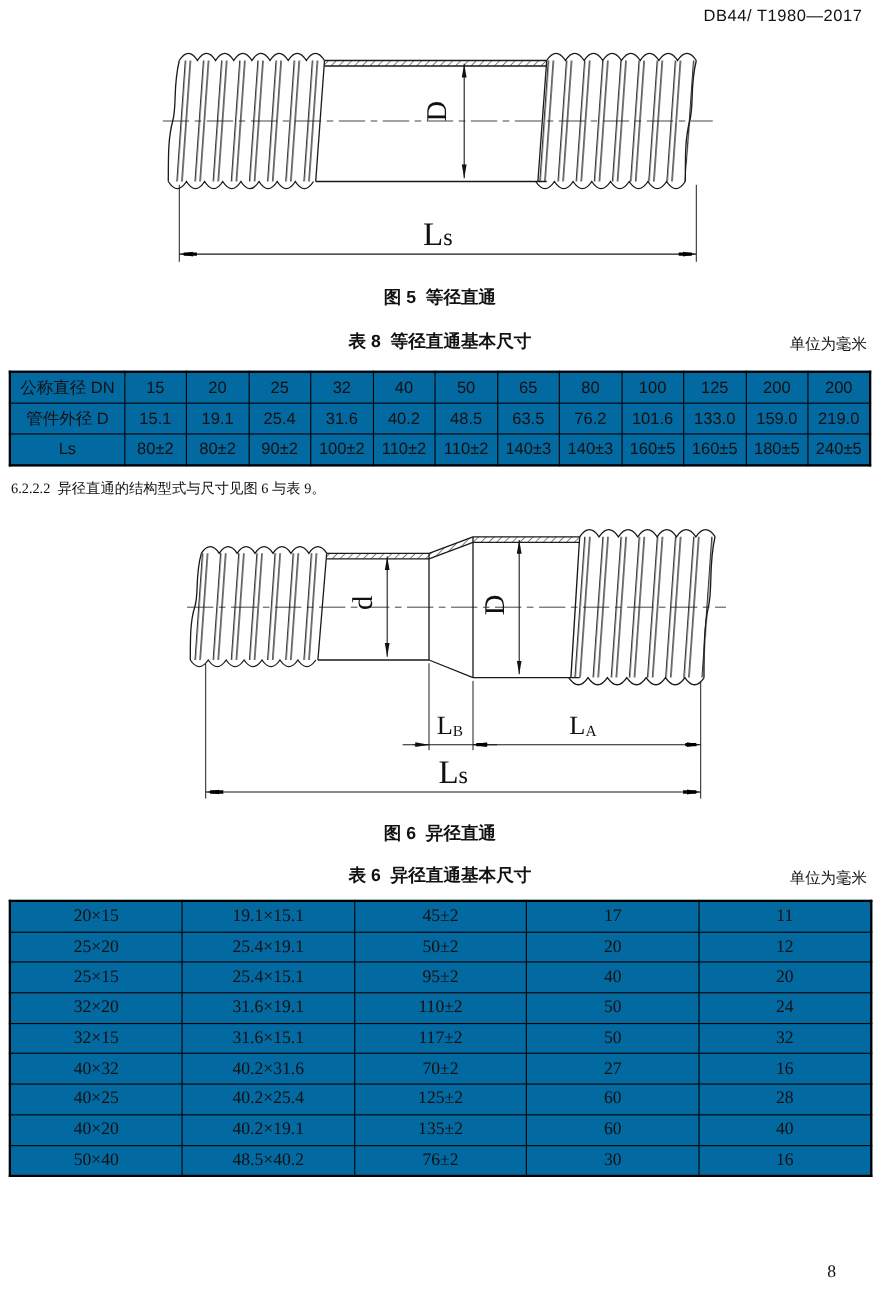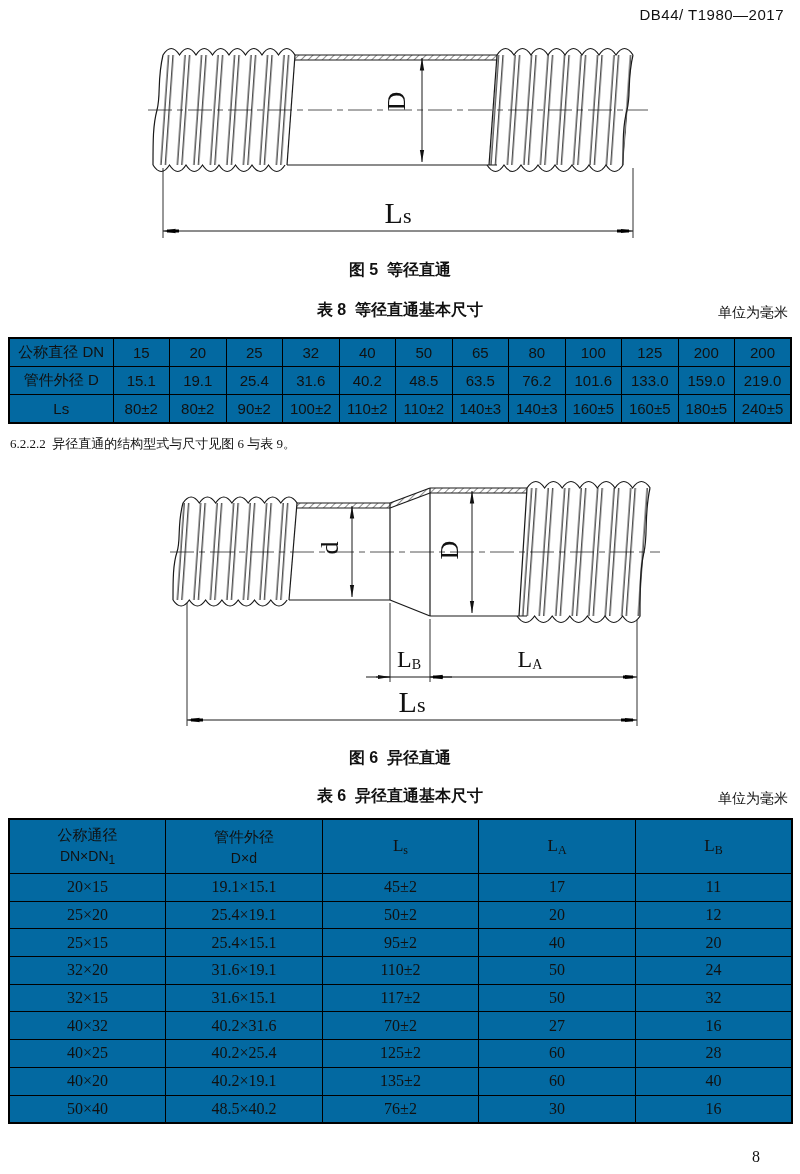--- a/index.html
+++ b/index.html
@@ -241,33 +241,20 @@
     </g>
   </svg>
 
   <div class="caption pre" style="top:748px">图 6  异径直通</div>
 
   <div class="tbl-title pre" style="top:786px">表 6  异径直通基本尺寸</div>
   <div class="unit-note" style="top:790px">单位为毫米</div>
 
   <table class="t9" style="top:818px">
     <tbody>
-        <tr>
-      <th>
-        <div class="hdr-cn">公称通径</div>
-        <div class="hdr-sans"><span>DN×DN</span><span class="sub">1</span></div>
-      </th>
-      <th>
-        <div class="hdr-cn">管件外径</div>
-        <div class="hdr-sans">D×d</div>
-      </th>
-      <th><span class="bigL">L</span><span class="sub">s</span></th>
-      <th><span class="bigL">L</span><span class="sub">A</span></th>
-      <th><span class="bigL">L</span><span class="sub">B</span></th>
-    </tr>
     <tr>
       <td>20×15</td>
       <td>19.1×15.1</td>
       <td>45±2</td>
       <td>17</td>
       <td>11</td>
     </tr>
     <tr>
       <td>25×20</td>
       <td>25.4×19.1</td>

